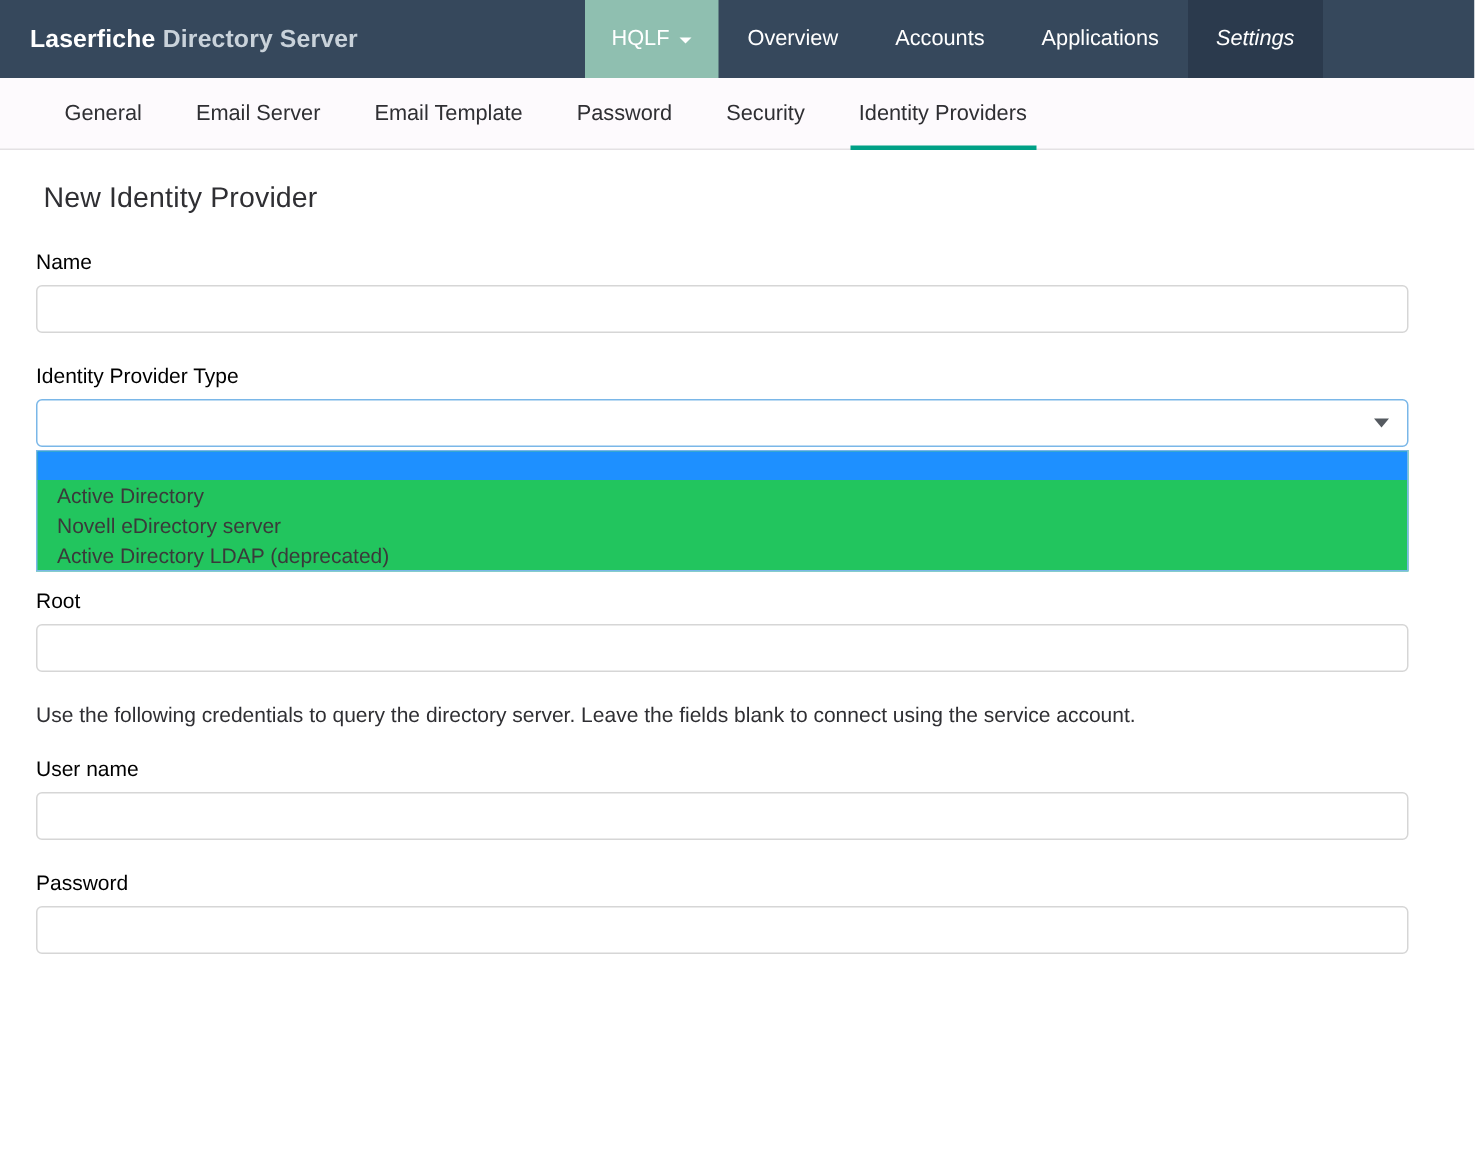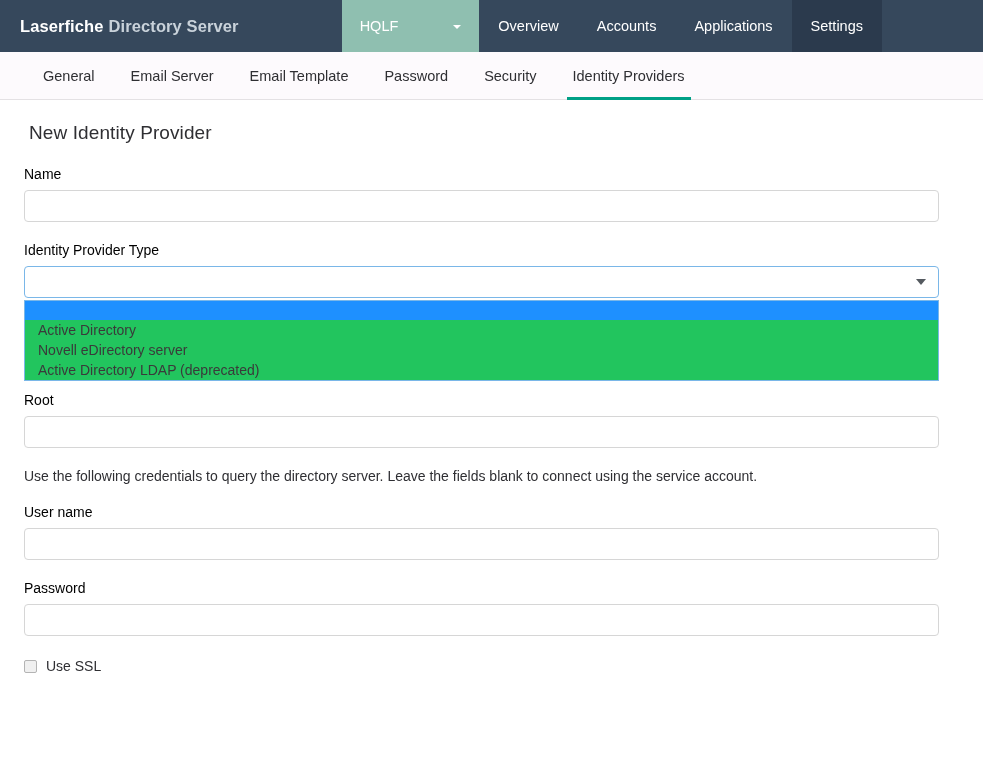--- a/index.html
+++ b/index.html
@@ -52,34 +52,34 @@
     padding: 0 19px;
     color: #ffffff;
     font-size: 14.5px;
     white-space: nowrap;
     cursor: pointer;
   }
   .topnav-item.tenant {
     background: #8fbfb0;
     color: #ffffff;
     padding: 0 18px;
-    gap: 48px;
   }
   .topnav-item.tenant .caret {
     display: inline-block;
     margin-left: 7px;
     width: 0; height: 0;
     border-left: 4px solid transparent;
     border-right: 4px solid transparent;
     border-top: 4px solid #ffffff;
     position: relative;
     top: 1px;
   }
   .topnav-item.active {
     background: #2b3a4d;
+    font-style: italic;
   }
 
   
   .subnav {
     height: 48px;
     background: #fdfafd;
     border-bottom: 1px solid #e4e1e4;
     display: flex;
     align-items: stretch;
     padding-left: 25px;
@@ -304,18 +304,14 @@
   <div class="field-group">
     <label class="field-label">User name</label>
     <input class="text-input" type="text" value="" style="">
   </div>
 
   <div class="field-group">
     <label class="field-label">Password</label>
     <input class="text-input" type="password" value="" style="">
   </div>
 
-  <div class="checkbox-row">
-    <span class="checkbox-box"></span>
-    <span class="checkbox-label">Use SSL</span>
-  </div>
 
 </div>
 
 </body></html>

